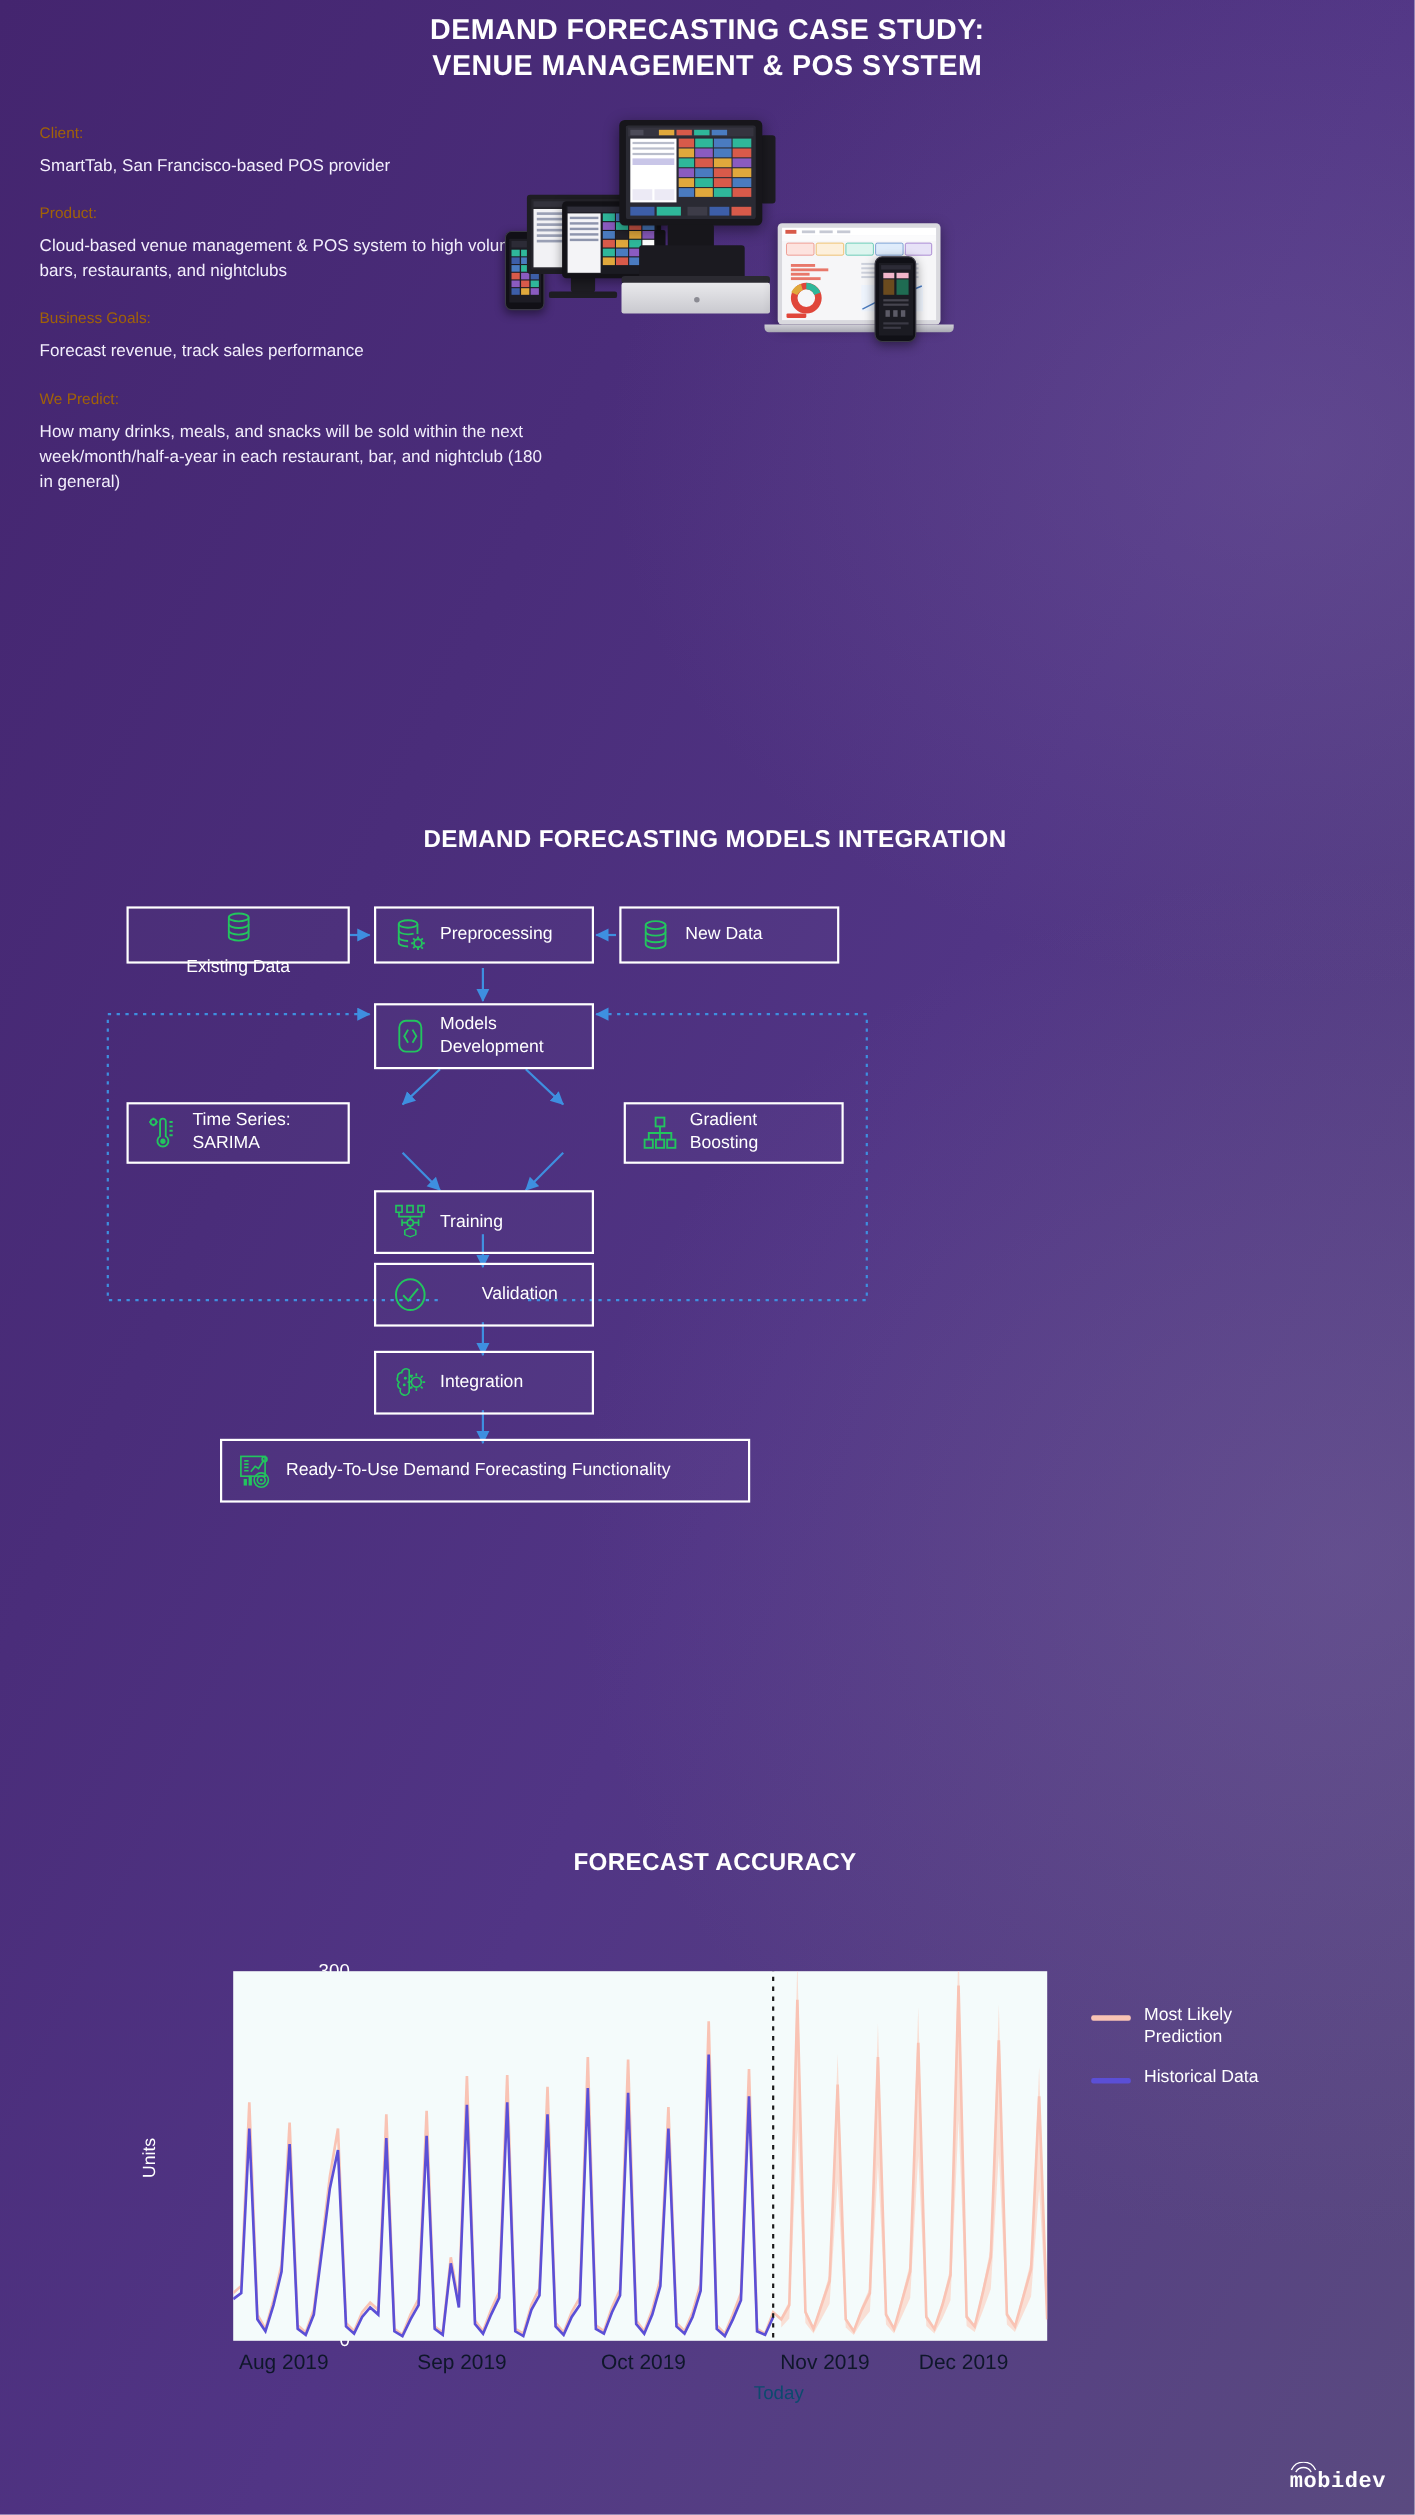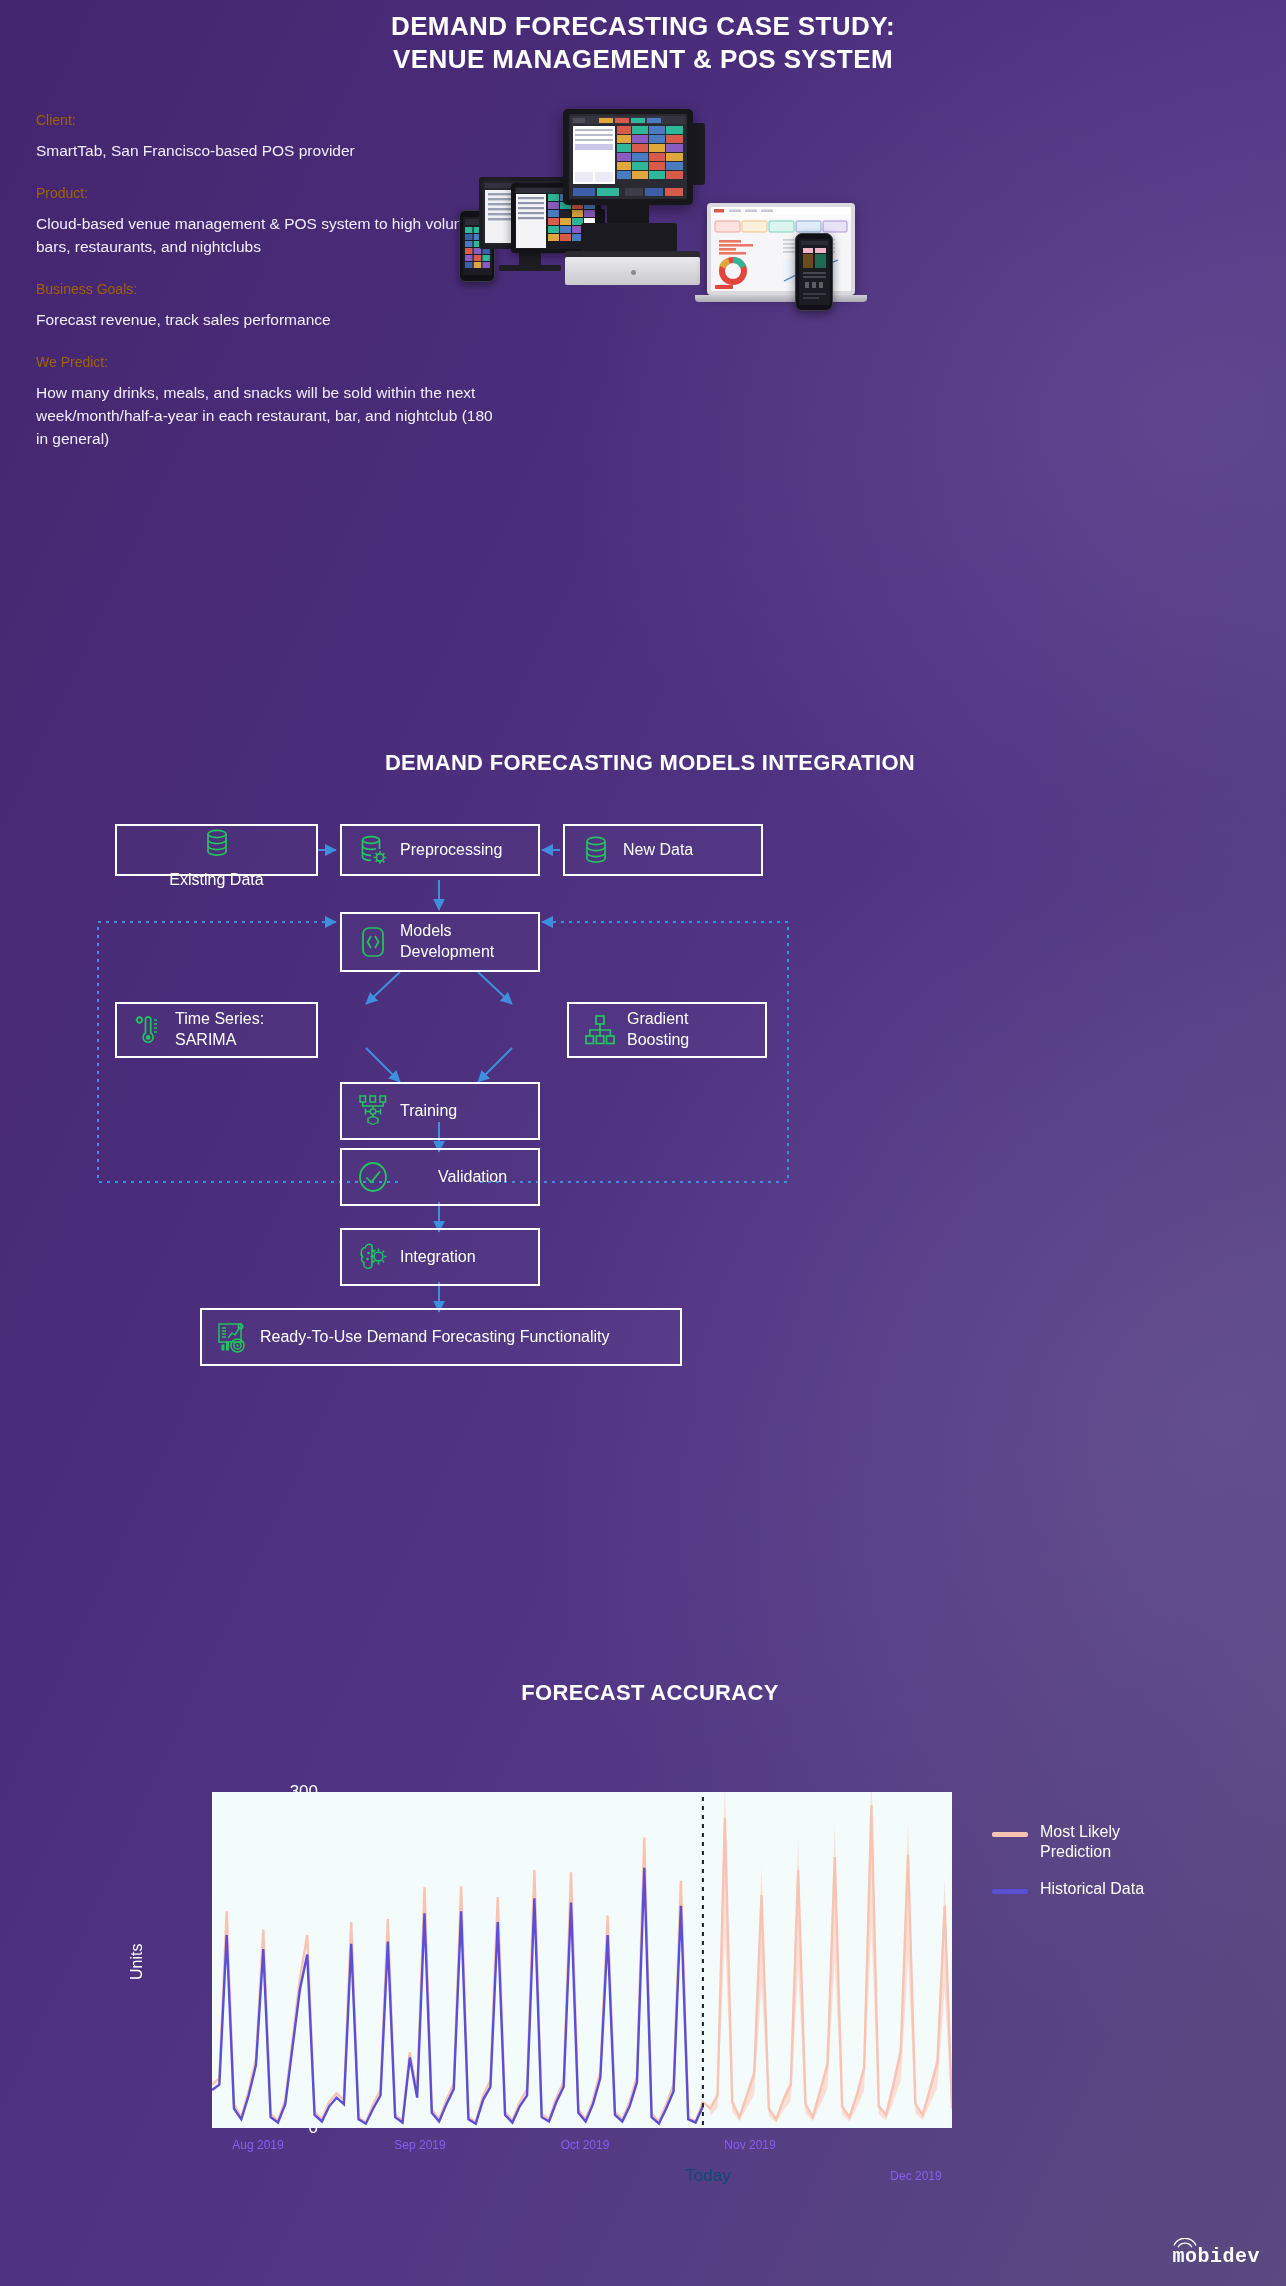--- a/index.html
+++ b/index.html
@@ -86,21 +86,21 @@
   .node .nlabel{ font-size:16px; line-height:1.3; color:#fff; }
   .node .ico{ flex:0 0 auto; width:34px; height:34px; display:block; }
   svg.arrows{ position:absolute; left:0; top:0; width:1286px; height:560px; overflow:visible; }
 
   
   .chart-wrap{ position:absolute; left:0; top:1660px; width:1286px; height:560px; }
   .plot{ position:absolute; left:212px; top:132px; width:740px; height:336px;
          background:#f4fbfb; }
   .ytick{ position:absolute; right:968px; font-size:17px; color:#fff; text-align:right; width:60px;
           transform:translateY(-50%); }
-  .xtick{ position:absolute; font-size:12px; color:#8b5cf6; transform:translateX(-50%); }
+  .xtick{ position:absolute; font-size:19px; color:#0f172a; transform:translateX(-50%); }
   .ylab{ position:absolute; font-size:16px; color:#fff; transform:rotate(-90deg);
          transform-origin:0 0; white-space:nowrap; }
   .today{ position:absolute; font-size:17px; color:#0c4a6e; transform:translateX(-50%); }
   .legend{ position:absolute; left:992px; top:162px; width:180px; }
   .lg-row{ display:flex; align-items:flex-start; gap:12px; margin-bottom:18px; }
   .lg-swatch{ width:36px; height:5px; border-radius:2px; margin-top:10px; flex:0 0 auto; }
   .lg-text{ font-size:16px; line-height:1.22; color:#fff; }
 
   
   .logo{ position:absolute; right:26px; bottom:18px; text-align:center; }
@@ -574,21 +574,21 @@
       <polyline id="pred-line" fill="none" stroke="#f9c3b4" stroke-width="2.4" points="0,292.64516129032256 7.326732673267327,286.14193548387095 14.653465346534654,119.2258064516129 21.98019801980198,312.1548387096774 29.306930693069308,325.16129032258067 36.633663366336634,299.1483870967742 43.96039603960396,266.6322580645161 51.287128712871294,137.6516129032258 58.613861386138616,321.90967741935486 65.94059405940594,328.4129032258065 73.26732673267327,307.81935483870967 80.5940594059406,247.1225806451613 87.92079207920791,186.42580645161289 95.24752475247524,143.07096774193548 102.57425742574259,319.741935483871 109.9009900990099,327.3290322580645 117.22772277227723,309.98709677419356 124.55445544554456,301.31612903225806 131.88118811881188,307.81935483870967 139.20792079207922,130.06451612903226 146.53465346534654,325.16129032258067 153.86138613861385,330.5806451612903 161.1881188118812,312.1548387096774 168.5148514851485,298.06451612903226 175.84158415841583,126.81290322580645 183.16831683168317,322.9935483870968 190.4950495049505,328.4129032258065 197.82178217821783,260.1290322580645 205.14851485148517,301.31612903225806 212.47524752475246,95.38064516129032 219.8019801980198,317.5741935483871 227.12871287128712,327.3290322580645 234.45544554455446,307.81935483870967 241.78217821782178,291.56129032258065 249.10891089108912,94.29677419354837 256.43564356435644,325.16129032258067 263.76237623762376,329.4967741935484 271.08910891089107,303.48387096774195 278.41584158415844,288.30967741935484 285.74257425742576,105.13548387096773 293.0693069306931,319.741935483871 300.3960396039604,328.4129032258065 307.7227722772277,309.98709677419356 315.049504950495,296.98064516129034 322.3762376237624,78.03870967741938 329.7029702970297,321.90967741935486 337.029702970297,327.3290322580645 344.3564356435644,305.6516129032258 351.68316831683165,289.39354838709676 359.009900990099,80.20645161290324 366.33663366336634,317.5741935483871 373.66336633663366,327.3290322580645 380.990099009901,307.81935483870967 388.31683168316835,279.63870967741934 395.64356435643566,123.56129032258067 402.970297029703,319.741935483871 410.29702970297035,327.3290322580645 417.6237623762376,309.98709677419356 424.9504950495049,283.9741935483871 432.27722772277224,45.52258064516127 439.6039603960396,321.90967741935486 446.9306930693069,329.4967741935484 454.25742574257424,312.1548387096774 461.58415841584156,292.64516129032256 468.91089108910893,88.87741935483871 476.23762376237624,325.16129032258067 483.56435643564356,329.4967741935484 490.89108910891093,309.98709677419356 498.21782178217825,316.49032258064517 505.54455445544556,303.48387096774195 512.8712871287129,26.01290322580644 520.1980198019802,309.98709677419356 527.5247524752475,325.16129032258067 534.8514851485148,303.48387096774195 542.1782178217821,281.80645161290323 549.5049504950495,102.96774193548384 556.8316831683169,316.49032258064517 564.1584158415842,327.3290322580645 571.4851485148515,307.81935483870967 578.8118811881188,292.64516129032256 586.1386138613861,78.03870967741938 593.4653465346535,312.1548387096774 600.7920792079208,325.16129032258067 608.1188118811881,299.1483870967742 615.4455445544554,273.13548387096773 622.7722772277227,65.03225806451616 630.09900990099,314.3225806451613 637.4257425742575,325.16129032258067 644.7524752475248,303.48387096774195 652.0792079207921,276.38709677419354 659.4059405940594,13.00645161290322 666.7326732673267,314.3225806451613 674.059405940594,322.9935483870968 681.3861386138614,292.64516129032256 688.7128712871288,260.1290322580645 696.039603960396,62.86451612903227 703.3663366336633,312.1548387096774 710.6930693069306,322.9935483870968 718.019801980198,296.98064516129034 725.3465346534654,270.9677419354839 732.6732673267327,113.80645161290323 740,316.49032258064517"></polyline>
       <polyline id="hist-line" fill="none" stroke="#5b4fd6" stroke-width="2.4" points="0,298.06451612903226 7.326732673267327,292.64516129032256 14.653465346534654,143.07096774193548 21.98019801980198,316.49032258064517 29.306930693069308,327.3290322580645 36.633663366336634,303.48387096774195 43.96039603960396,273.13548387096773 51.287128712871294,157.16129032258067 58.613861386138616,325.16129032258067 65.94059405940594,330.5806451612903 73.26732673267327,312.1548387096774 80.5940594059406,254.70967741935482 87.92079207920791,197.26451612903224 95.24752475247524,162.58064516129033 102.57425742574259,322.9935483870968 109.9009900990099,329.4967741935484 117.22772277227723,314.3225806451613 124.55445544554456,305.6516129032258 131.88118811881188,312.1548387096774 139.20792079207922,151.74193548387098 146.53465346534654,327.3290322580645 153.86138613861385,331.6645161290323 161.1881188118812,316.49032258064517 168.5148514851485,303.48387096774195 175.84158415841583,149.57419354838711 183.16831683168317,325.16129032258067 190.4950495049505,330.5806451612903 197.82178217821783,265.5483870967742 205.14851485148517,305.6516129032258 212.47524752475246,121.39354838709679 219.8019801980198,320.8258064516129 227.12871287128712,329.4967741935484 234.45544554455446,312.1548387096774 241.78217821782178,296.98064516129034 249.10891089108912,119.2258064516129 256.43564356435644,327.3290322580645 263.76237623762376,331.6645161290323 271.08910891089107,307.81935483870967 278.41584158415844,294.81290322580645 285.74257425742576,130.06451612903226 293.0693069306931,322.9935483870968 300.3960396039604,330.5806451612903 307.7227722772277,314.3225806451613 315.049504950495,303.48387096774195 322.3762376237624,106.21935483870968 329.7029702970297,325.16129032258067 337.029702970297,329.4967741935484 344.3564356435644,309.98709677419356 351.68316831683165,294.81290322580645 359.009900990099,110.5548387096774 366.33663366336634,320.8258064516129 373.66336633663366,329.4967741935484 380.990099009901,312.1548387096774 388.31683168316835,286.14193548387095 395.64356435643566,143.07096774193548 402.970297029703,322.9935483870968 410.29702970297035,329.4967741935484 417.6237623762376,314.3225806451613 424.9504950495049,290.47741935483873 432.27722772277224,75.87096774193549 439.6039603960396,325.16129032258067 446.9306930693069,331.6645161290323 454.25742574257424,316.49032258064517 461.58415841584156,299.1483870967742 468.91089108910893,113.80645161290323 476.23762376237624,327.3290322580645 483.56435643564356,330.5806451612903 490.89108910891093,314.3225806451613"></polyline>
       <line id="today-line" stroke="#1a1a1a" stroke-width="2" stroke-dasharray="4 5" x1="490.89108910891093" x2="490.89108910891093" y1="-22" y2="336"></line>
     </svg>
   </div>
 
   <div class="xtick" style="left:258px; top:478px;">Aug 2019</div>
   <div class="xtick" style="left:420px; top:478px;">Sep 2019</div>
   <div class="xtick" style="left:585px; top:478px;">Oct 2019</div>
   <div class="xtick" style="left:750px; top:478px;">Nov 2019</div>
-  <div class="xtick" style="left:916px; top:478px;margin-top:31px;">Dec 2019</div>
+  <div class="xtick" style="left:876px; top:478px;">Dec 2019</div>
   <div class="today" style="left:708px; top:506px;">Today</div>
 
   <div class="legend">
     <div class="lg-row">
       <span class="lg-swatch" id="sw0" style="background: rgb(249, 195, 180);"></span>
       <span class="lg-text">Most Likely Prediction</span>
     </div>
     <div class="lg-row">
       <span class="lg-swatch" id="sw1" style="background: rgb(91, 79, 214);"></span>
       <span class="lg-text">Historical Data</span>

